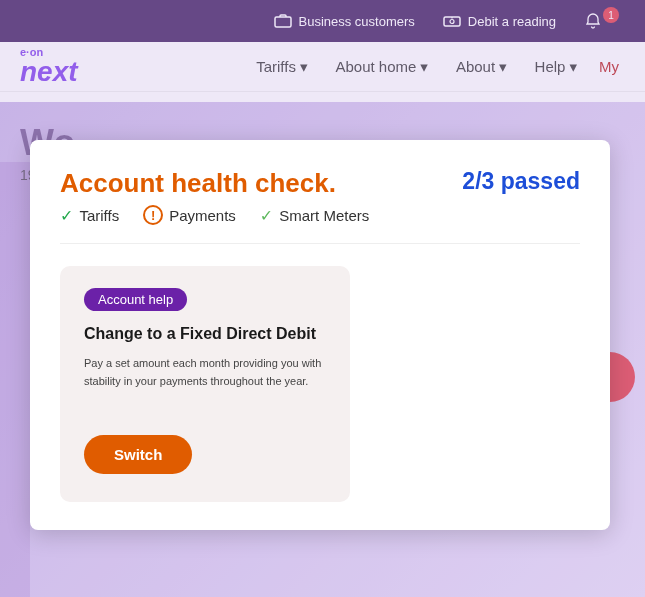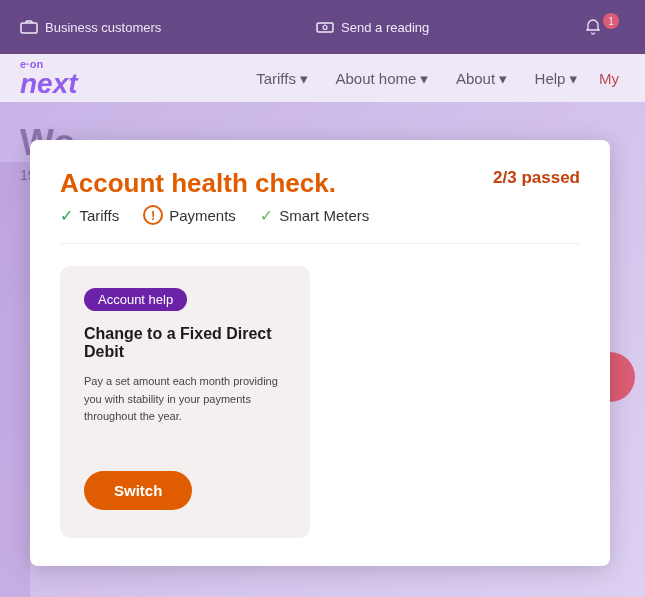--- a/index.html
+++ b/index.html
@@ -7,24 +7,24 @@
       font-family: Arial, Helvetica, sans-serif;
       width: 645px;
       height: 597px;
       overflow: hidden;
       position: relative;
     }
 
     
     .top-bar {
       background-color: #3d1a5e;
-      height: 54px;
-      display: flex;
-      align-items: center;
-      justify-content: space-between;
+      height: 42px;
+      display: flex;
+      align-items: center;
+      justify-content: flex-end;
       padding: 0 20px;
       gap: 28px;
     }
     .top-bar-item {
       display: flex;
       align-items: center;
       gap: 7px;
       color: white;
       font-size: 13px;
       cursor: pointer;
@@ -164,23 +164,23 @@
       justify-content: space-between;
       align-items: flex-start;
       margin-bottom: 6px;
     }
     .modal-title {
       font-size: 26px;
       font-weight: bold;
       color: #e05c00;
     }
     .modal-passed {
-      font-size: 17px;
+      font-size: 23px;
       font-weight: 600;
-      color: #c2410c;
+      color: #1d4ed8;
     }
     .modal-checks {
       display: flex;
       align-items: center;
       gap: 24px;
       margin-bottom: 22px;
       padding-bottom: 18px;
       border-bottom: 1px solid #eee;
     }
     .check-item {
@@ -205,21 +205,21 @@
       color: #e05c00;
       font-weight: bold;
       font-size: 13px;
     }
 
     
     .card {
       background: #f5f0f0;
       border-radius: 10px;
       padding: 22px 24px 28px 24px;
-      width: 250px;
+      width: 290px;
     }
     .card-badge {
       background: #6b21a8;
       color: white;
       border-radius: 20px;
       padding: 4px 14px;
       font-size: 13px;
       display: inline-block;
       margin-bottom: 14px;
       font-weight: 500;
@@ -262,21 +262,21 @@
     <span>Business customers</span>
   </div>
   <div class="top-bar-item">
     <span class="top-bar-icon">
       <svg width="18" height="14" viewBox="0 0 18 14" fill="none">
         <rect x="1" y="3" width="16" height="9" rx="1.5" stroke="white" stroke-width="1.5" fill="none"></rect>
         <circle cx="9" cy="7.5" r="2" stroke="white" stroke-width="1.2" fill="none"></circle>
         <line x1="9" y1="3" x2="9" y2="4.5" stroke="white" stroke-width="1.2"></line>
       </svg>
     </span>
-    <span>Send a reading</span>
+    <span>Debit a reading</span>
   </div>
   <div class="top-bar-item" style="position:relative;">
     <span class="top-bar-icon">
       <svg width="16" height="16" viewBox="0 0 16 16" fill="none">
         <path d="M8 1a5 5 0 00-5 5v3l-1 2h12l-1-2V6a5 5 0 00-5-5z" stroke="white" stroke-width="1.3" fill="none"></path>
         <path d="M6.5 13.5a1.5 1.5 0 003 0" stroke="white" stroke-width="1.3" fill="none"></path>
       </svg>
     </span>
     <span class="notification-badge">1</span>
   </div>

